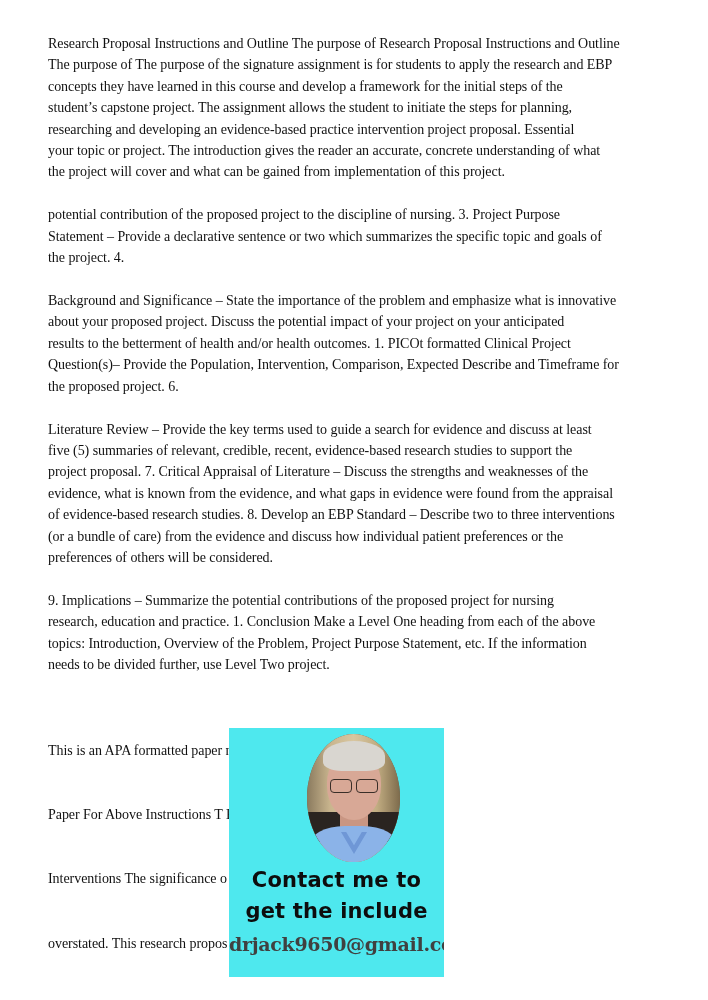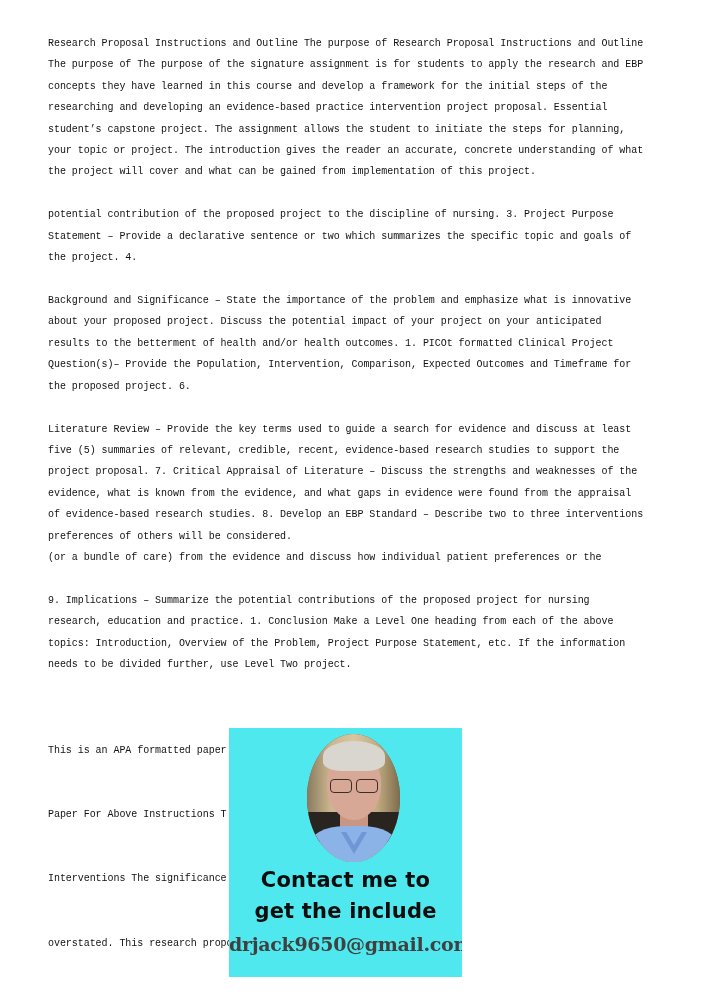--- a/index.html
+++ b/index.html
@@ -16,34 +16,33 @@
       color: #111111;
     }
     .page {
       position: absolute;
       left: 48px;
       top: 33px;
       width: 600px;
     }
     .para {
       margin: 0 0 21.5px 0;
-      font-size: 10px;
+      font-size: 14px;
       line-height: 21.4px;
       letter-spacing: -0.05px;
-      font-family: Liberation Mono, monospace;
     }
     .line {
       display: block;
       white-space: nowrap;
     }
     .ad-box {
       position: absolute;
       left: 229px;
       top: 728px;
-      width: 233px;
+      width: 215px;
       height: 249px;
       background: #4ee8ee;
       overflow: hidden;
     }
     .photo {
       position: absolute;
       left: 78px;
       top: 6px;
       width: 93px;
       height: 128px;
@@ -118,45 +117,45 @@
     }
   </style>
 </head>
 <body>
 
 <div class="page">
   <p class="para">
     <span class="line">Research Proposal Instructions and Outline The purpose of Research Proposal Instructions and Outline</span>
     <span class="line">The purpose of The purpose of the signature assignment is for students to apply the research and EBP</span>
     <span class="line">concepts they have learned in this course and develop a framework for the initial steps of the</span>
+    <span class="line">student’s capstone project. The assignment allows the student to initiate the steps for planning,</span>
     <span class="line">researching and developing an evidence-based practice intervention project proposal. Essential</span>
-    <span class="line">student’s capstone project. The assignment allows the student to initiate the steps for planning,</span>
     <span class="line">your topic or project. The introduction gives the reader an accurate, concrete understanding of what</span>
     <span class="line">the project will cover and what can be gained from implementation of this project.</span>
   </p>
   <p class="para">
     <span class="line">potential contribution of the proposed project to the discipline of nursing. 3. Project Purpose</span>
     <span class="line">Statement – Provide a declarative sentence or two which summarizes the specific topic and goals of</span>
     <span class="line">the project. 4.</span>
   </p>
   <p class="para">
     <span class="line">Background and Significance – State the importance of the problem and emphasize what is innovative</span>
     <span class="line">about your proposed project. Discuss the potential impact of your project on your anticipated</span>
     <span class="line">results to the betterment of health and/or health outcomes. 1. PICOt formatted Clinical Project</span>
-    <span class="line">Question(s)– Provide the Population, Intervention, Comparison, Expected Outcomes and Timeframe for</span>
+    <span class="line">Question(s)– Provide the Population, Intervention, Comparison, Expected Describe and Timeframe for</span>
     <span class="line">the proposed project. 6.</span>
   </p>
   <p class="para">
     <span class="line">Literature Review – Provide the key terms used to guide a search for evidence and discuss at least</span>
     <span class="line">five (5) summaries of relevant, credible, recent, evidence-based research studies to support the</span>
     <span class="line">project proposal. 7. Critical Appraisal of Literature – Discuss the strengths and weaknesses of the</span>
     <span class="line">evidence, what is known from the evidence, and what gaps in evidence were found from the appraisal</span>
     <span class="line">of evidence-based research studies. 8. Develop an EBP Standard – Describe two to three interventions</span>
+    <span class="line">(or a bundle of care) from the evidence and discuss how individual patient preferences or the</span>
     <span class="line">preferences of others will be considered.</span>
-    <span class="line">(or a bundle of care) from the evidence and discuss how individual patient preferences or the</span>
   </p>
   <p class="para">
     <span class="line">9. Implications – Summarize the potential contributions of the proposed project for nursing</span>
     <span class="line">research, education and practice. 1. Conclusion Make a Level One heading from each of the above</span>
     <span class="line">topics: Introduction, Overview of the Problem, Project Purpose Statement, etc. If the information</span>
     <span class="line">needs to be divided further, use Level Two project.</span>
   </p>
   <p class="para" style="white-space: pre;">
     <span class="line">This is an APA formatted paper                                                                   nd a References section.</span>
     <span class="line">Paper For Above Instructions T                                                                    Evidence-Based Practice</span>

